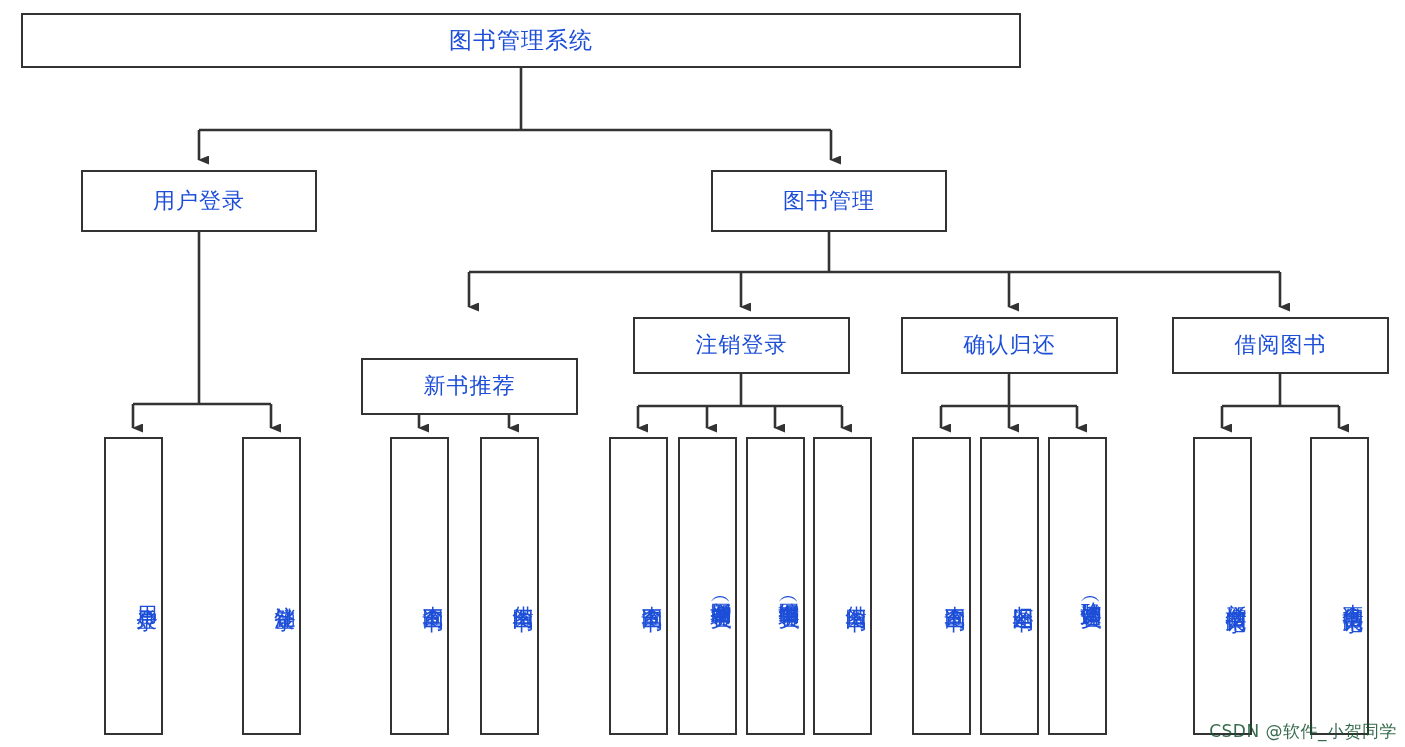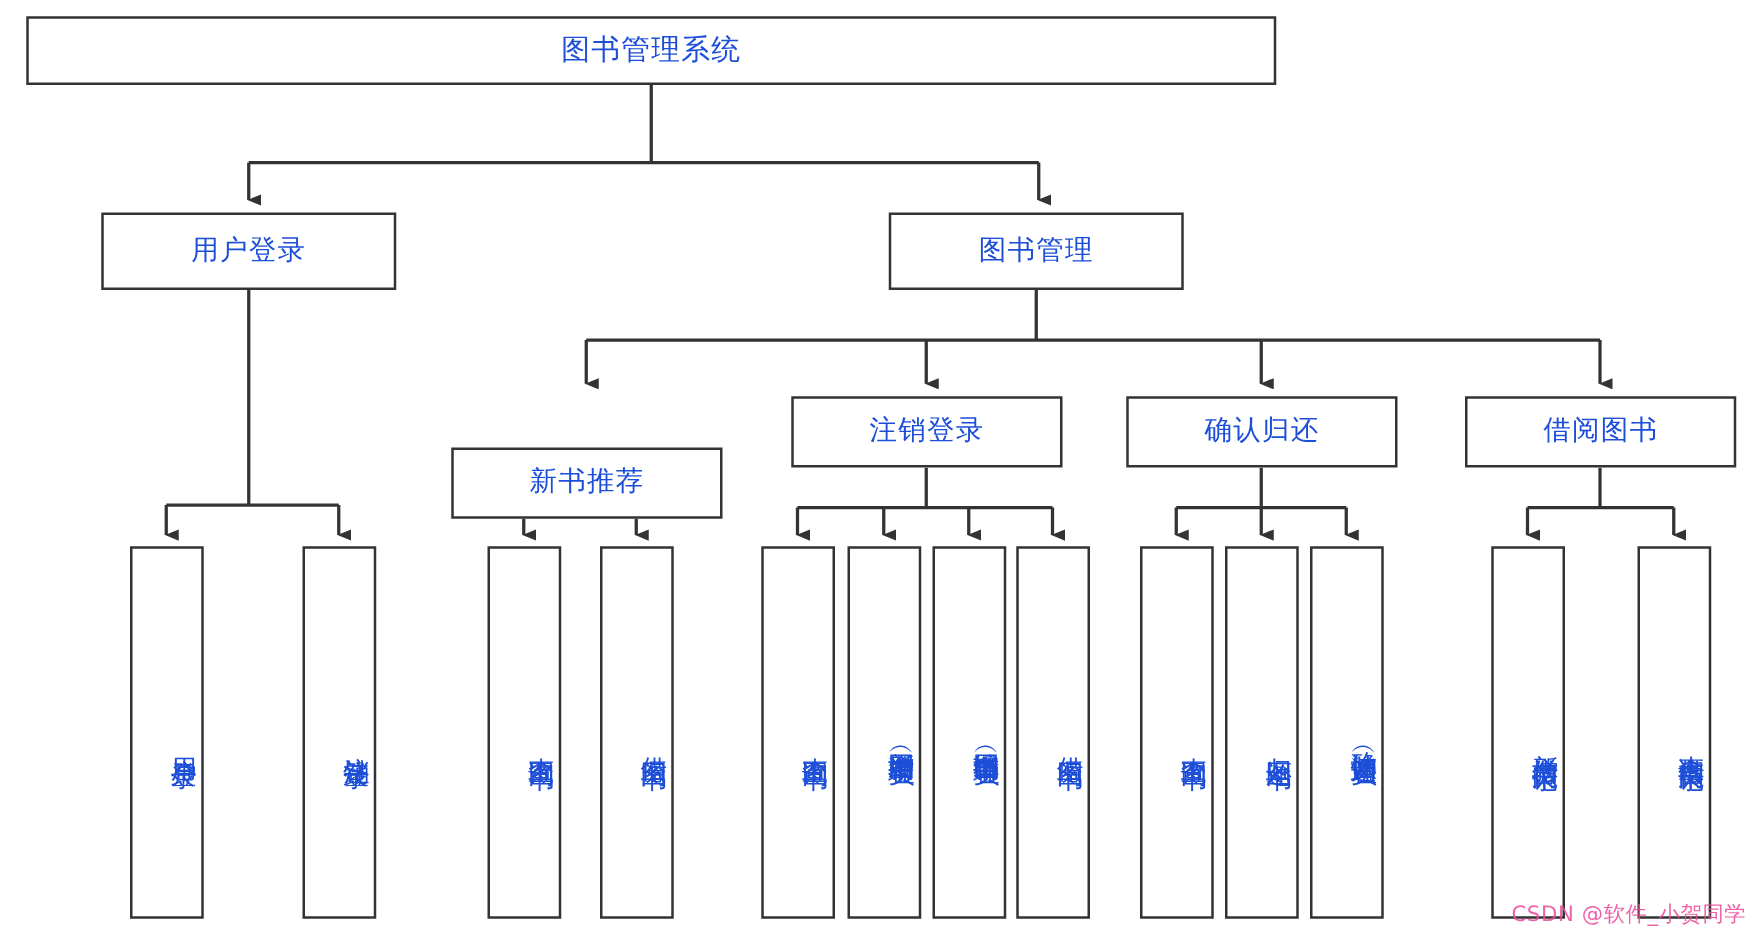--- a/index.html
+++ b/index.html
@@ -51,21 +51,21 @@
     writing-mode:vertical-rl;
     text-orientation:upright;
     display:block;
   }
   .node.vert.tall span{ letter-spacing:1px; }
   .watermark{
     position:absolute;
     right:8px;
     bottom:4px;
     font-size:17px;
-    color:#ec4899;
+    color:#14532d;
     font-family:"DejaVu Sans","Liberation Sans",sans-serif;
     letter-spacing:0.5px;
     white-space:nowrap;
     opacity:0.85;
   }
 </style>
 </head>
 <body>
 
 <div id="canvas">

